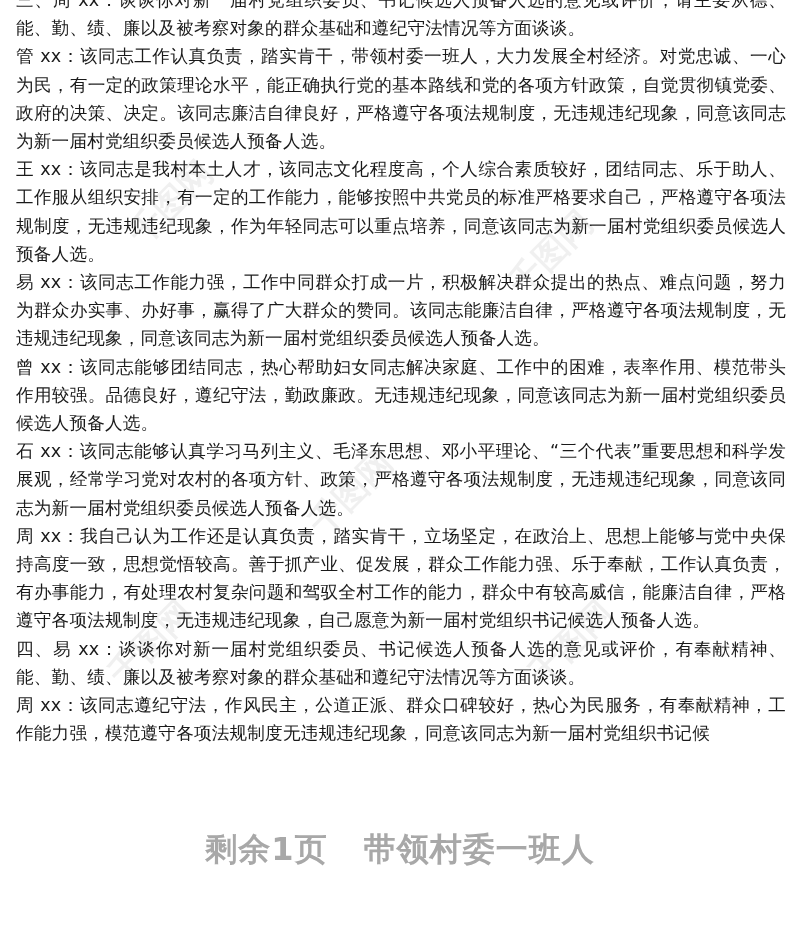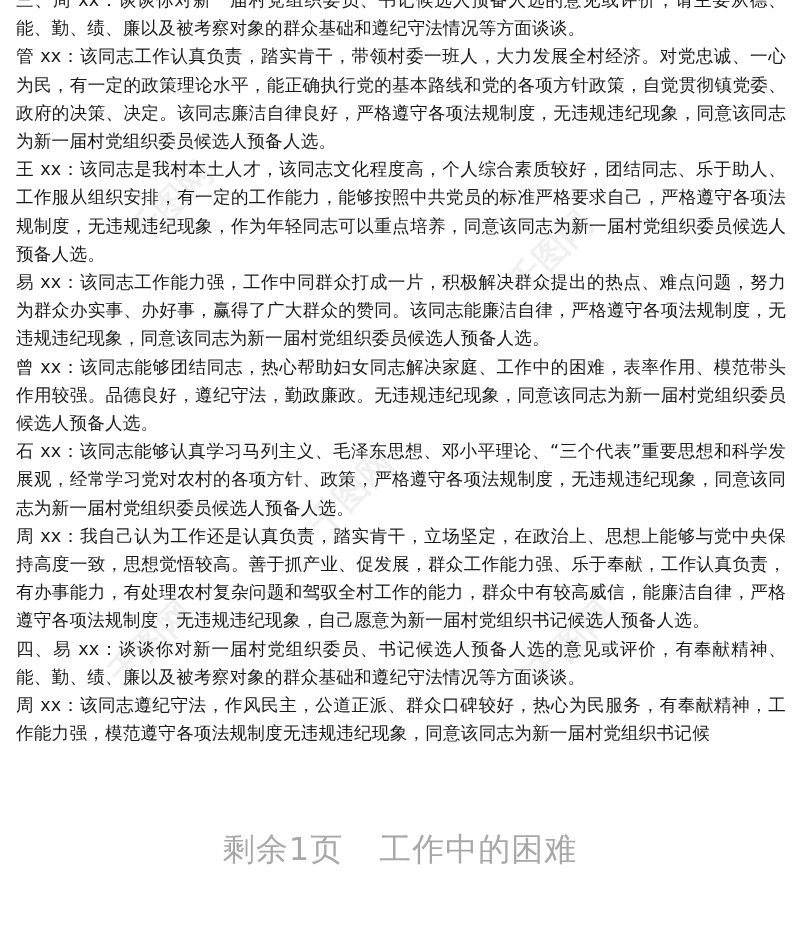--- a/index.html
+++ b/index.html
@@ -4,21 +4,21 @@
   <style>
     html, body { margin: 0; padding: 0; background: #ffffff; }
     body { width: 800px; height: 930px; position: relative; overflow: hidden;
       font-family: "DejaVu Sans", "Liberation Sans", sans-serif; color: #1a1a1a; }
     .doc { position: absolute; left: 16px; top: -14px; width: 770px; }
     .para { font-size: 17.6px; line-height: 28.2px; margin: 0; text-align: justify; letter-spacing: 0.2px; }
     .watermark { position: absolute; color: rgba(0,0,0,0.06); font-size: 34px; transform: rotate(-45deg);
       white-space: nowrap; pointer-events: none; font-weight: bold; }
     .more { position: absolute; left: 0; width: 800px; top: 828px; text-align: center;
       font-size: 32px; color: #a8a8a8; letter-spacing: 1px; }
-    .more span { display: inline-block; }
+    .more span { display: inline-block; font-weight: bold; }
     .more .gap { width: 36px; }
   </style>
 </head>
 <body>
 
 <div class="watermark" style="left:120px;top:180px;">千图网</div>
 <div class="watermark" style="left:500px;top:230px;">千图网</div>
 <div class="watermark" style="left:300px;top:470px;">千图网</div>
 <div class="watermark" style="left:100px;top:620px;">千图网</div>
 <div class="watermark" style="left:520px;top:620px;">千图网</div>
@@ -29,14 +29,14 @@
   <p class="para">王 xx：该同志是我村本土人才，该同志文化程度高，个人综合素质较好，团结同志、乐于助人、工作服从组织安排，有一定的工作能力，能够按照中共党员的标准严格要求自己，严格遵守各项法规制度，无违规违纪现象，作为年轻同志可以重点培养，同意该同志为新一届村党组织委员候选人预备人选。</p>
   <p class="para">易 xx：该同志工作能力强，工作中同群众打成一片，积极解决群众提出的热点、难点问题，努力为群众办实事、办好事，赢得了广大群众的赞同。该同志能廉洁自律，严格遵守各项法规制度，无违规违纪现象，同意该同志为新一届村党组织委员候选人预备人选。</p>
   <p class="para">曾 xx：该同志能够团结同志，热心帮助妇女同志解决家庭、工作中的困难，表率作用、模范带头作用较强。品德良好，遵纪守法，勤政廉政。无违规违纪现象，同意该同志为新一届村党组织委员候选人预备人选。</p>
   <p class="para">石 xx：该同志能够认真学习马列主义、毛泽东思想、邓小平理论、“三个代表”重要思想和科学发展观，经常学习党对农村的各项方针、政策，严格遵守各项法规制度，无违规违纪现象，同意该同志为新一届村党组织委员候选人预备人选。</p>
   <p class="para">周 xx：我自己认为工作还是认真负责，踏实肯干，立场坚定，在政治上、思想上能够与党中央保持高度一致，思想觉悟较高。善于抓产业、促发展，群众工作能力强、乐于奉献，工作认真负责，有办事能力，有处理农村复杂问题和驾驭全村工作的能力，群众中有较高威信，能廉洁自律，严格遵守各项法规制度，无违规违纪现象，自己愿意为新一届村党组织书记候选人预备人选。</p>
   <p class="para">四、易 xx：谈谈你对新一届村党组织委员、书记候选人预备人选的意见或评价，有奉献精神、能、勤、绩、廉以及被考察对象的群众基础和遵纪守法情况等方面谈谈。</p>
   <p class="para">周 xx：该同志遵纪守法，作风民主，公道正派、群众口碑较好，热心为民服务，有奉献精神，工作能力强，模范遵守各项法规制度无违规违纪现象，同意该同志为新一届村党组织书记候</p>
 </div>
 
 <div class="more">
-  <span>剩余1页</span><span class="gap"></span><span>工作中的困难</span>
+  <span>剩余1页</span><span class="gap"></span><span>带领村委一班人</span>
 </div>
 
 </body></html>

